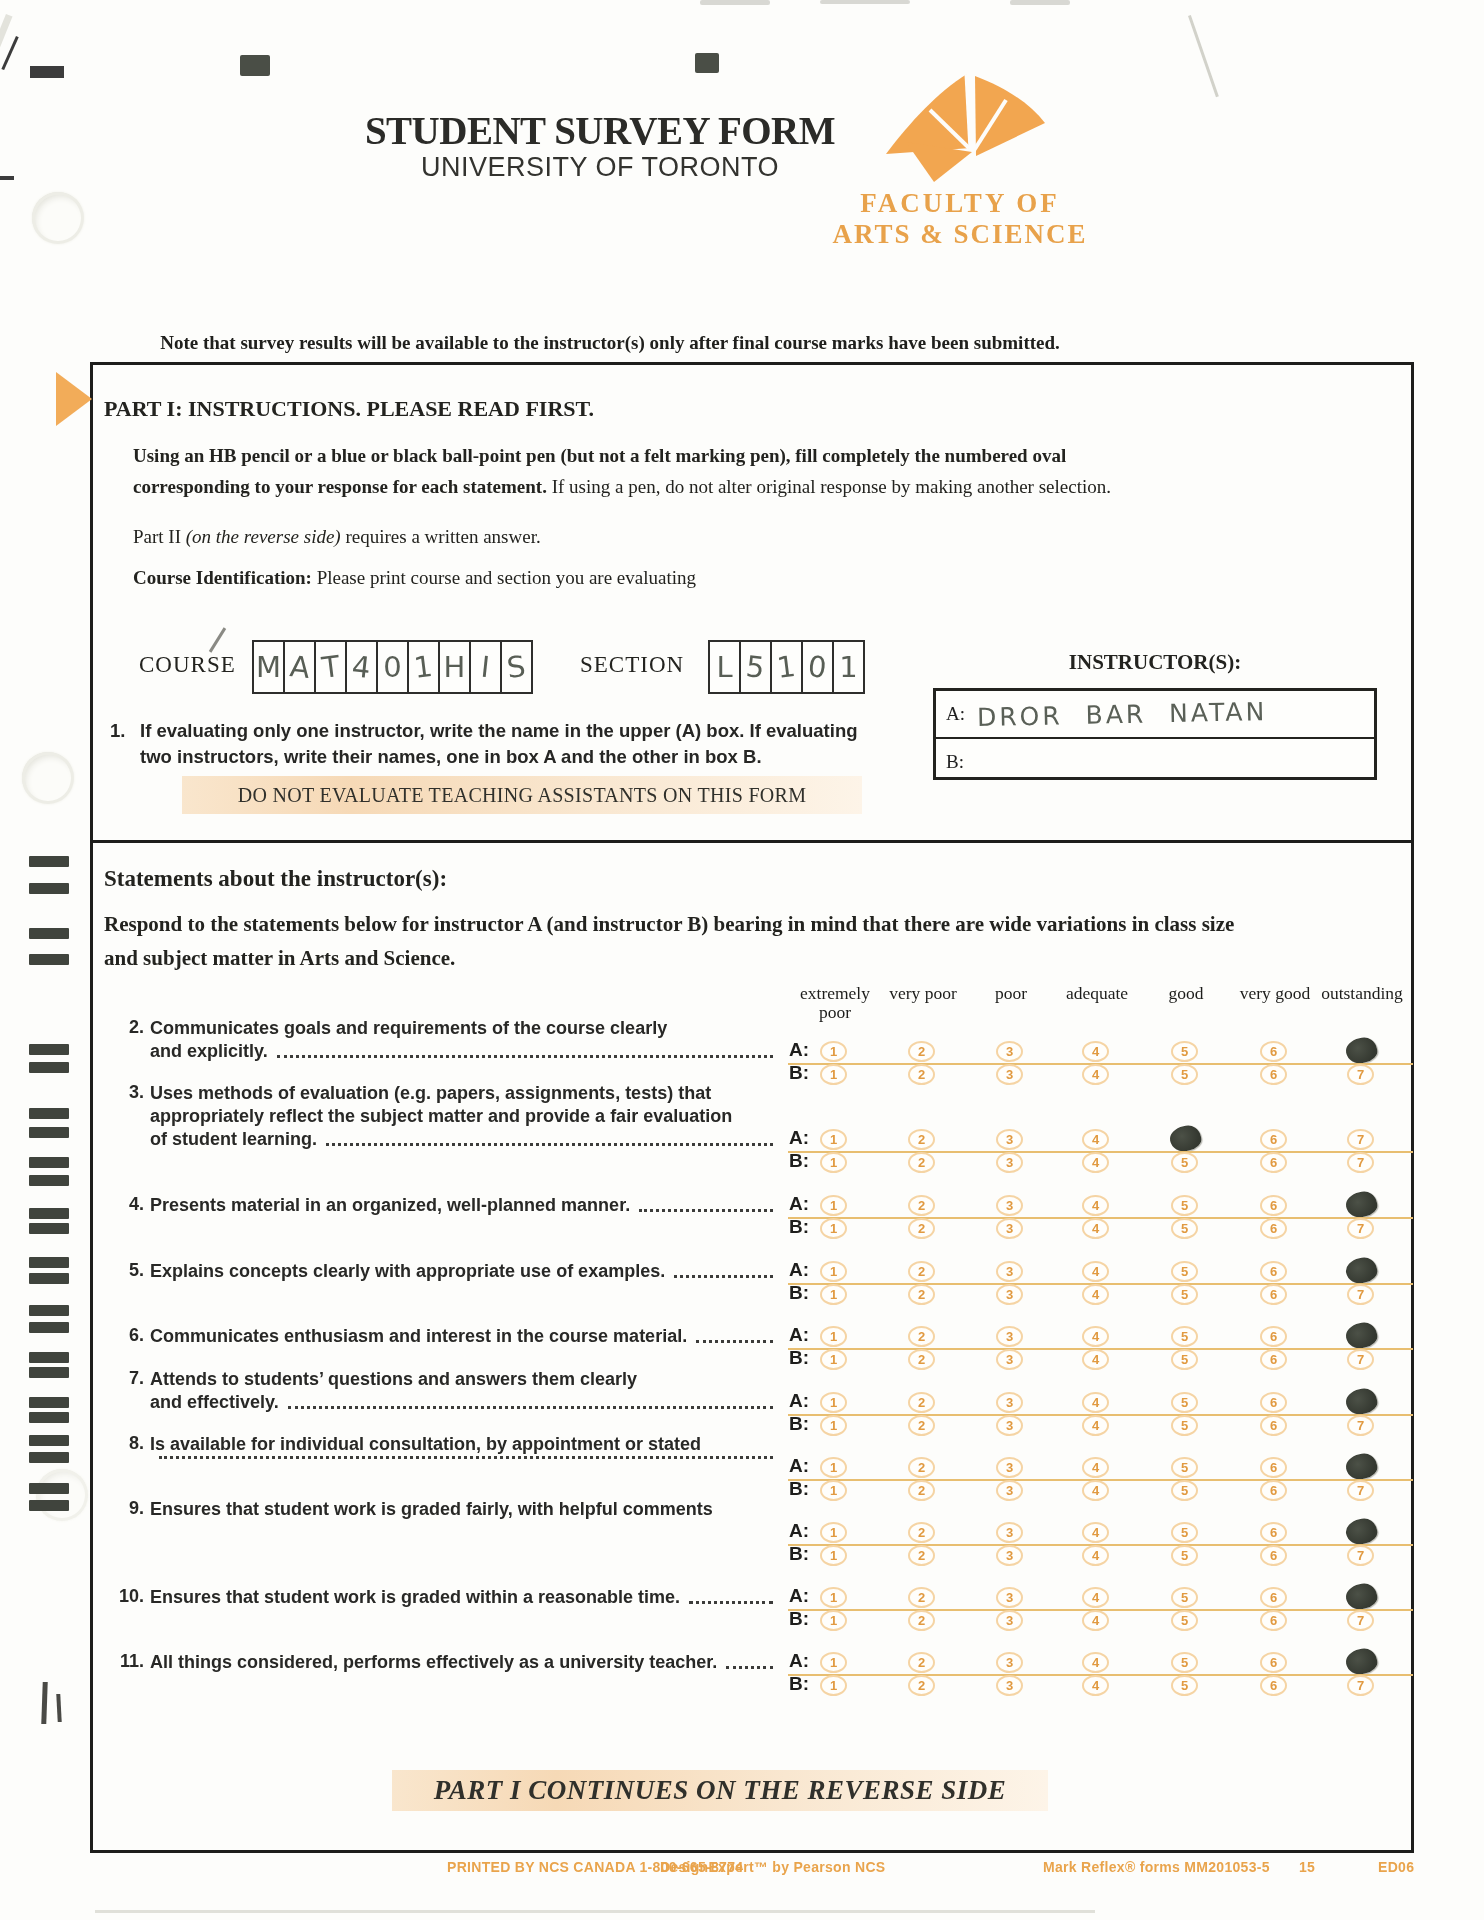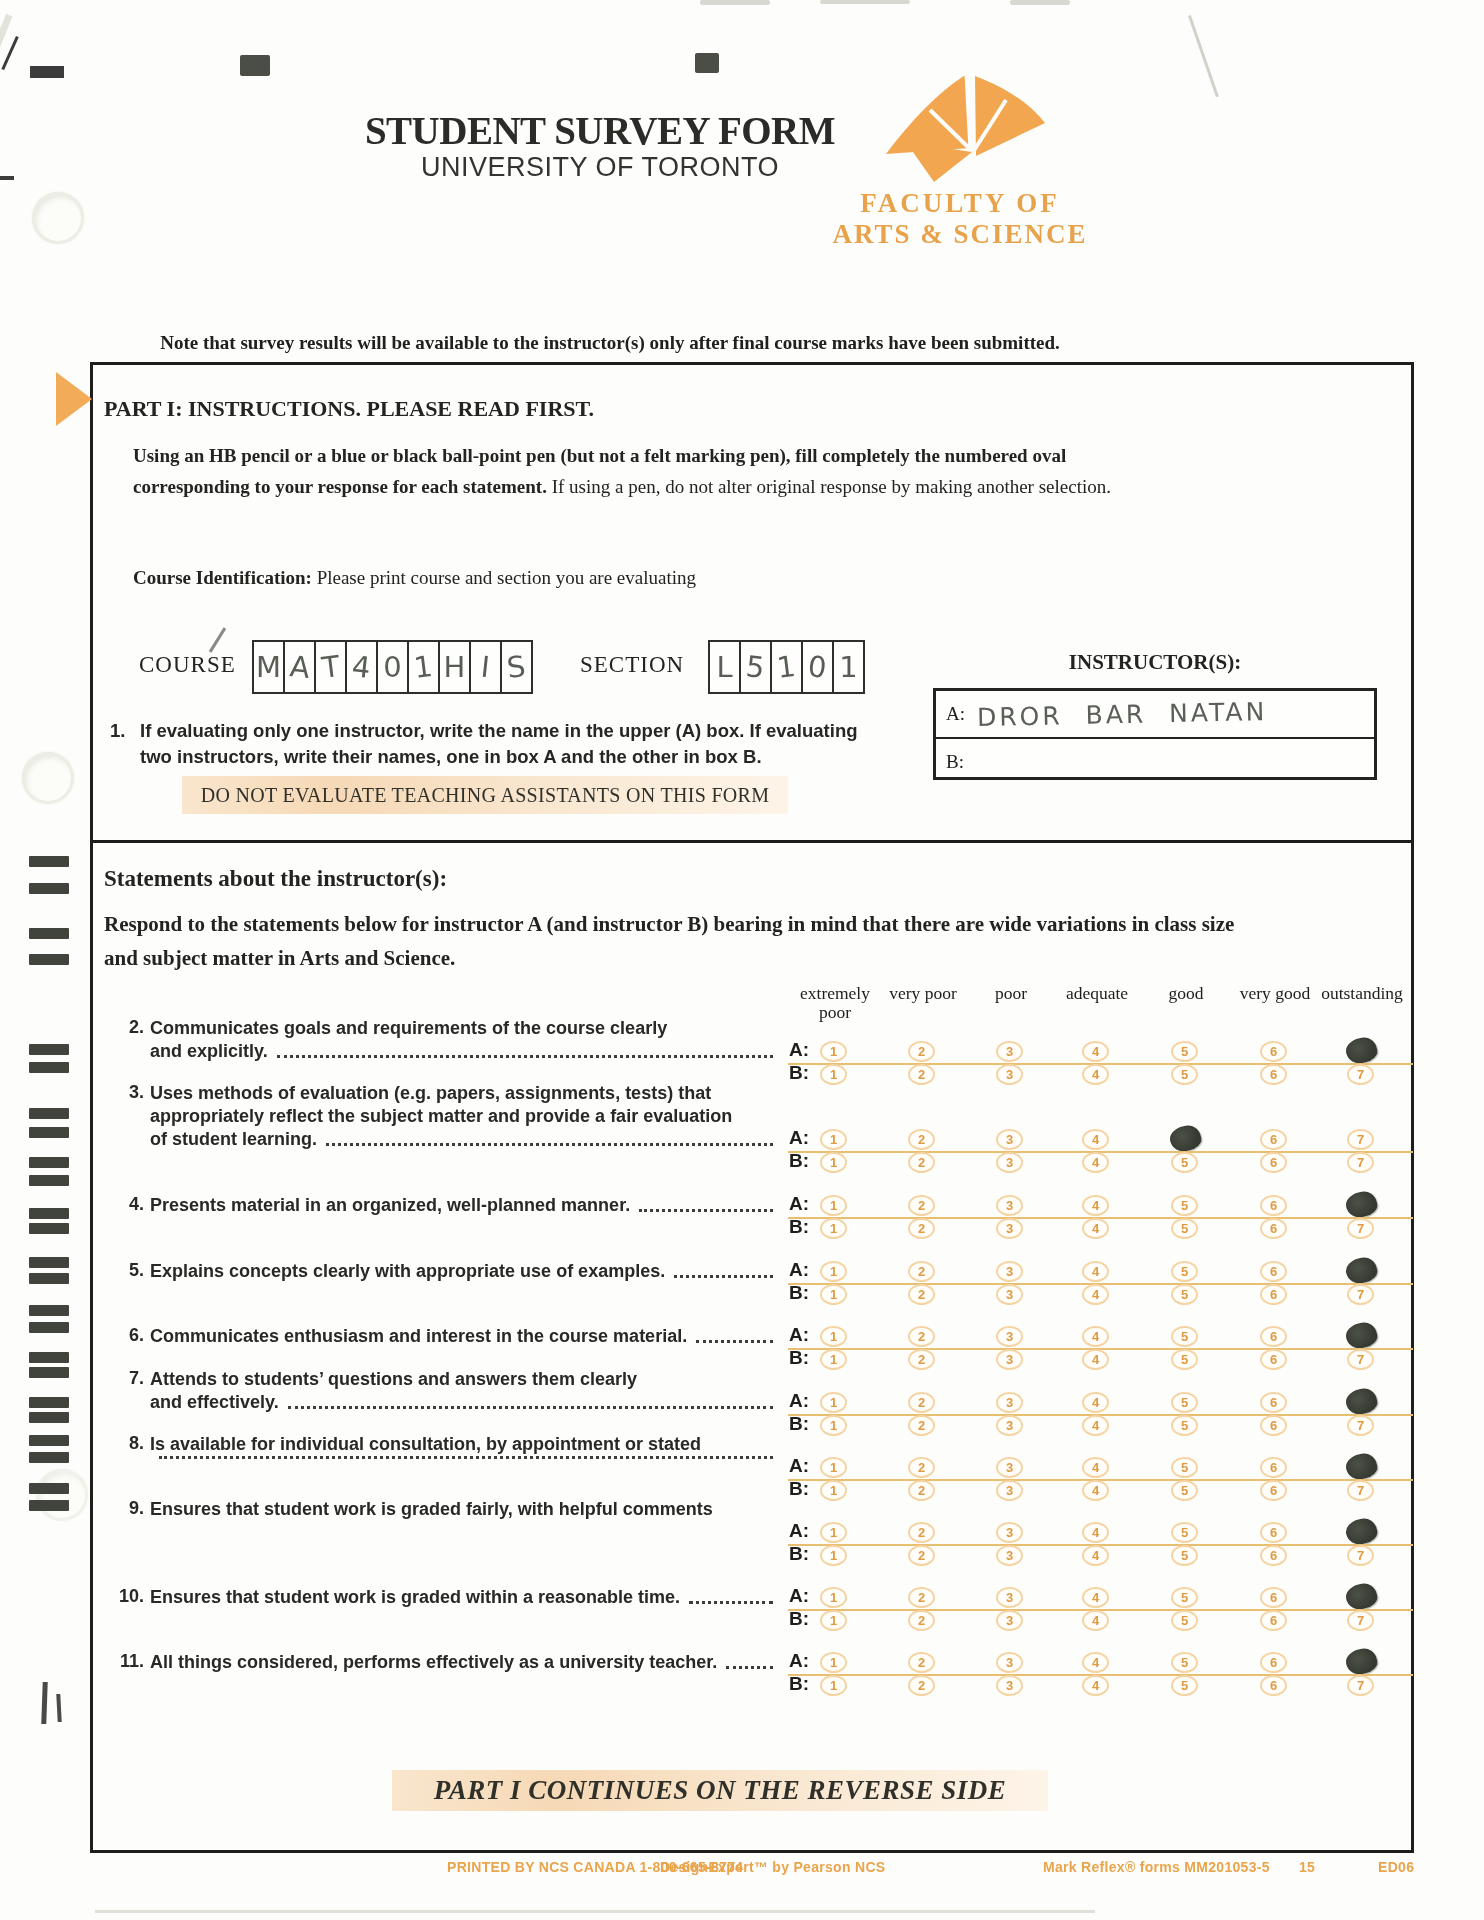--- a/index.html
+++ b/index.html
@@ -57,21 +57,21 @@
   .handname{font-family:"DejaVu Sans",sans-serif;color:#5a6057;font-size:25px;letter-spacing:3px;
         word-spacing:12px;margin-left:12px;transform:rotate(-1.2deg);white-space:nowrap;}
 
   .item1{position:absolute;left:112px;top:718px;font-family:"Liberation Sans",sans-serif;
         font-weight:bold;font-size:18.5px;line-height:26px;color:#262624;}
   .item1 .n{position:absolute;left:-2px;}
   .item1 .ln{padding-left:28px;white-space:nowrap;}
 
   .banner{position:absolute;text-align:center;color:#30302b;
         background:linear-gradient(90deg,#f9e6cd 0%,#f6d9b6 25%,#f9e7d0 60%,#fdf4e8 100%);}
-  #donot{left:182px;top:776px;width:606px;height:38px;font-size:20px;line-height:38px;letter-spacing:.3px;}
+  #donot{left:182px;top:776px;width:680px;height:38px;font-size:20px;line-height:38px;letter-spacing:.3px;}
   #continues{left:392px;top:1770px;width:656px;height:41px;font-size:27px;line-height:41px;
         font-style:italic;font-weight:bold;letter-spacing:.5px;}
 
   .h-statements{position:absolute;left:104px;top:866px;font-size:23px;font-weight:bold;color:#23231f;}
   .intro{position:absolute;left:104px;font-size:21px;font-weight:bold;color:#23231f;white-space:nowrap;}
 
   .scalelab{position:absolute;top:984px;transform:translateX(-50%);max-width:92px;text-align:center;
         font-size:17.5px;line-height:19px;color:#1d1d1b;}
 
   .qblock{position:absolute;left:104px;width:671px;font-family:"Liberation Sans",sans-serif;
@@ -138,20 +138,21 @@
 
   <div class="mainbox"></div>
   <div class="sep"></div>
   <div class="arrow"></div>
 
   <div class="h-part1">PART I:  INSTRUCTIONS. PLEASE READ FIRST.</div>
 
   <div class="para b" style="top:440px">Using an HB pencil or a blue or black ball-point pen (but not a felt marking pen), fill completely the numbered oval</div>
   <div class="para" style="top:471px"><span class="b">corresponding to your response for each statement.</span><span> If using a pen, do not alter original response by making another selection.</span></div>
 
+  <div class="para" style="top:521px"><span>Part II </span><span class="i">(on the reverse side)</span><span> requires a written answer.</span></div>
 
   <div class="para" style="top:562px"><span class="b">Course Identification:</span><span> Please print course and section you are evaluating</span></div>
 
   <div class="course-label" style="left:139px;top:652px">COURSE</div>
   <div class="slash"></div>
   <div class="boxrow" id="course-boxes" style="left:252px;top:640px">
       <div class="cell">
         <div class="hand">M</div>
       </div>
       <div class="cell">

